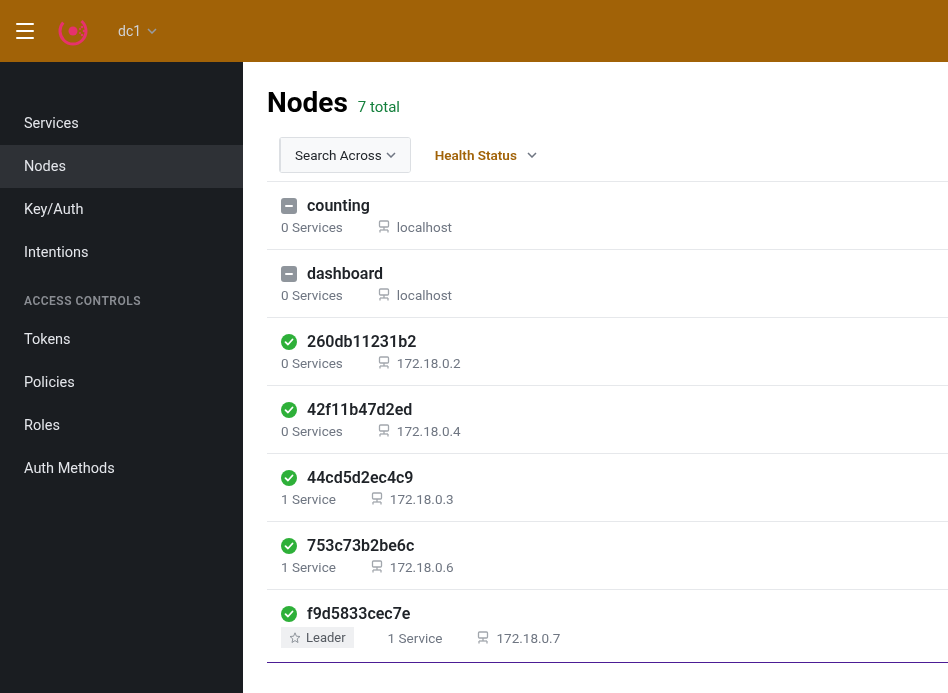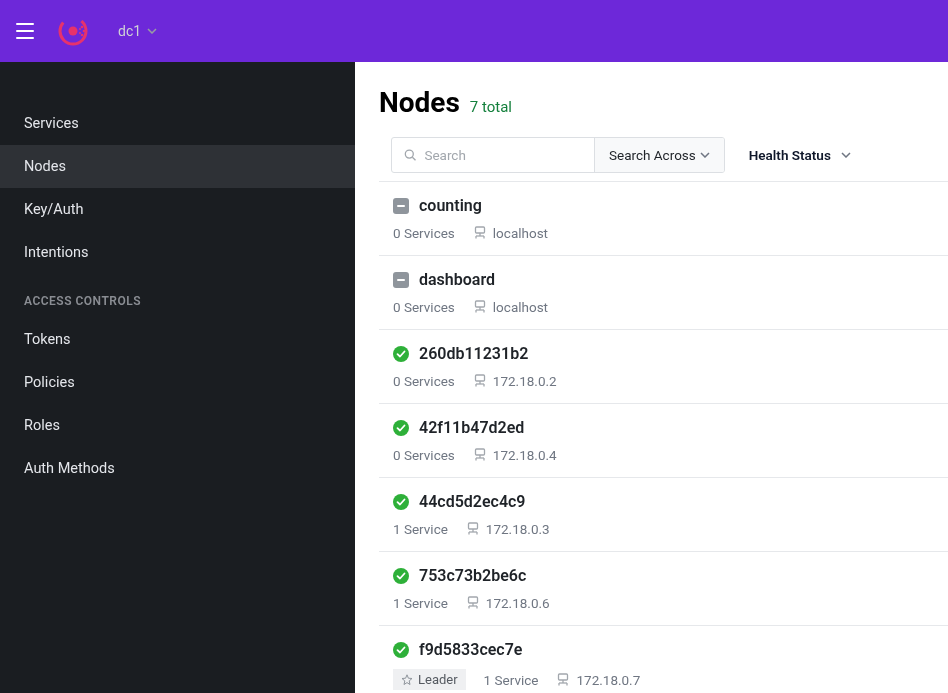--- a/index.html
+++ b/index.html
@@ -9,21 +9,21 @@
       font-family: -apple-system, BlinkMacSystemFont, "Segoe UI", Roboto, Helvetica, Arial, sans-serif;
     }
     body {
       background: #fff;
       width: 948px;
       height: 693px;
       overflow: hidden;
     }
     .header {
       height: 62px;
-      background: #6d28d9;
+      background: #a16207;
       display: flex;
       align-items: center;
       padding: 0 16px;
       gap: 18px;
     }
     .hamburger {
       width: 24px;
       height: 24px;
       display: flex;
       flex-direction: column;
@@ -52,21 +52,21 @@
       align-items: center;
       gap: 6px;
       cursor: pointer;
       margin-left: 12px;
     }
     .layout {
       display: flex;
       height: calc(100% - 62px);
     }
     .sidebar {
-      width: 355px;
+      width: 243px;
       background: #1a1d21;
       padding-top: 40px;
     }
     .sidebar-item {
       padding: 13px 24px;
       color: #e4e6eb;
       font-size: 14.5px;
       cursor: pointer;
     }
     .sidebar-item.active {
@@ -141,21 +141,21 @@
       font-size: 13.5px;
       color: #1f2328;
       cursor: pointer;
     }
     .health-filter {
       display: flex;
       align-items: center;
       gap: 10px;
       font-size: 13.5px;
       font-weight: 600;
-      color: #0f172a;
+      color: #a16207;
       cursor: pointer;
     }
     .node-list {
       margin-left: 0;
     }
     .node-row {
       border-top: 1px solid #e6e8eb;
       padding: 14px 0 14px 14px;
       cursor: pointer;
       text-align: right;
@@ -174,22 +174,22 @@
       flex-shrink: 0;
     }
     .node-name {
       font-size: 16px;
       font-weight: 600;
       color: #1f2328;
     }
     .node-meta {
       display: flex;
       align-items: center;
-      gap: 18px;
-      margin-top: 10px;
+      gap: 34px;
+      margin-top: 4px;
       font-size: 13.5px;
       color: #6f7682;
     }
     .meta-item {
       display: flex;
       align-items: center;
       gap: 6px;
     }
     .leader-badge {
       background: #eff0f2;
@@ -250,27 +250,20 @@
   </div>
 
   <div class="main">
     <div class="page-title-row">
       <h1 class="page-title">Nodes</h1>
       <span class="page-subtitle">7 total</span>
     </div>
 
     <div class="toolbar">
       <div class="search-group">
-        <div class="search-box">
-          <svg width="14" height="14" viewBox="0 0 14 14">
-            <circle cx="6" cy="6" r="4.5" fill="none" stroke="#a2a7ad" stroke-width="1.5"></circle>
-            <line x1="9.5" y1="9.5" x2="13" y2="13" stroke="#a2a7ad" stroke-width="1.5"></line>
-          </svg>
-          <input class="search-input" placeholder="Search" style="">
-        </div>
         <div class="search-across">
           <span>Search Across</span>
           <svg class="chevron" width="10" height="6" viewBox="0 0 10 6">
               <path d="M1 1 L5 5 L9 1" stroke="#6f7682" stroke-width="1.5" fill="none"></path>
             </svg>
         </div>
       </div>
       <div class="health-filter">
         <span>Health Status</span>
         <svg class="chevron" width="10" height="6" viewBox="0 0 10 6">

